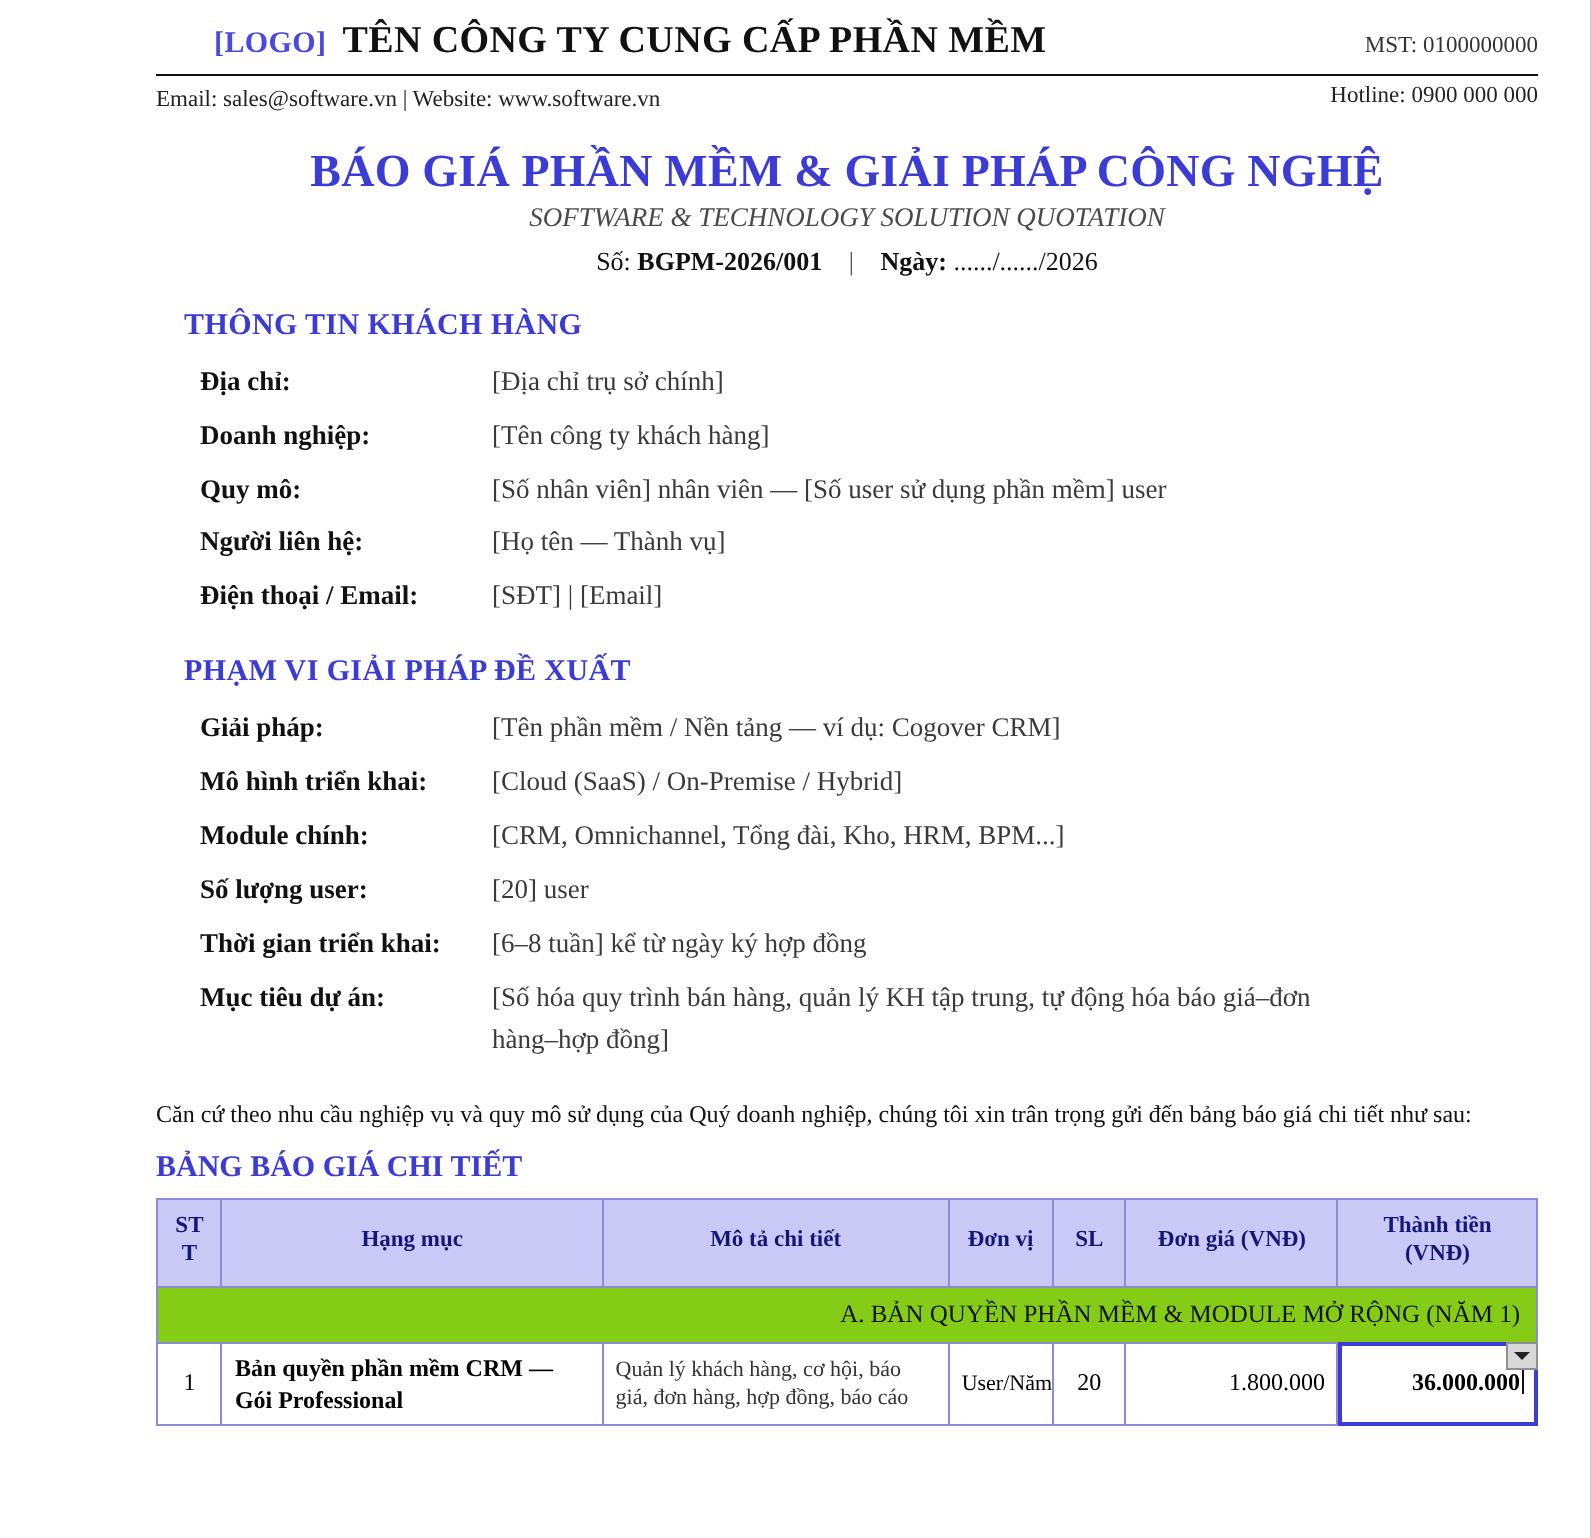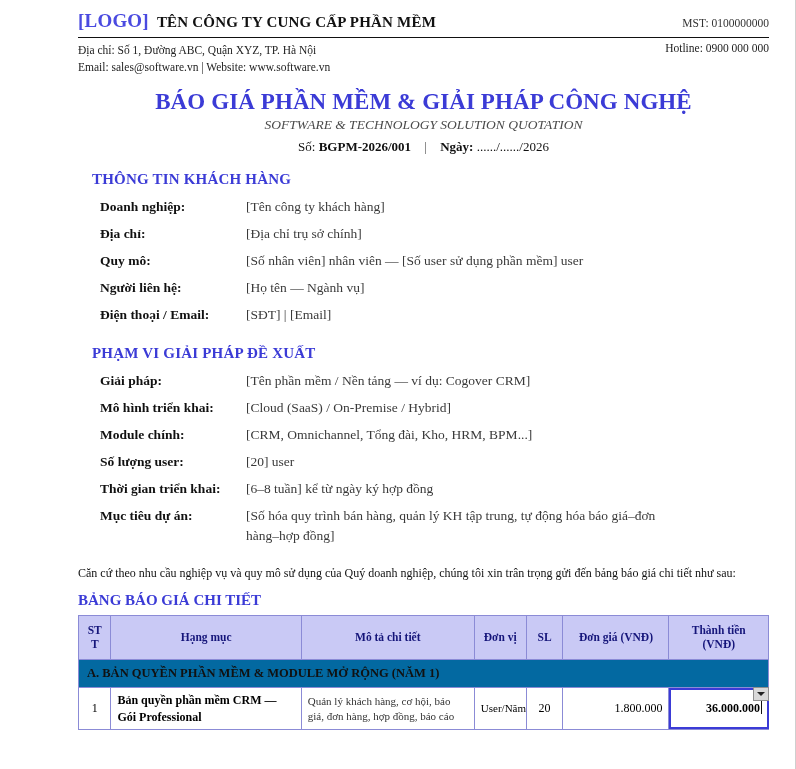--- a/index.html
+++ b/index.html
@@ -25,26 +25,27 @@
   .hdr-top {
     display: flex;
     align-items: baseline;
     justify-content: space-between;
     padding-bottom: 3px;
   }
   .hdr-left { display: flex; align-items: baseline; gap: 8px; }
   .logo {
     color: #4a4ae0;
     font-weight: bold;
+    font-size: 15px;
+    letter-spacing: .2px;
+    margin-left: 29px;
+  }
+  .company-name {
+    font-weight: bold;
     font-size: 19px;
-    letter-spacing: .2px;
-  }
-  .company-name {
-    font-weight: bold;
-    font-size: 15px;
     color: #111;
     letter-spacing: .2px;
   }
   .mst { font-size: 11.5px; color: #333; }
   .hdr-rule { border-bottom: 1.6px solid #111; margin: 2px 0 4px 0; }
   .hdr-sub { display: flex; justify-content: space-between; align-items: flex-start; }
   .hdr-sub-left { font-size: 11.5px; color: #222; line-height: 1.45; }
   .hdr-sub-right { font-size: 11.5px; color: #222; }
 
   
@@ -135,25 +136,26 @@
   }
   .col-stt { width: 30px; }
   .col-item { width: 176px; }
   .col-desc { width: 160px; }
   .col-unit { width: 48px; }
   .col-sl { width: 34px; }
   .col-price { width: 98px; }
   .col-total { width: 92px; }
 
   tr.group td {
-    background: #0369a1;
-    font-weight: bold;
+    background: #84cc16;
+    font-weight: normal;
     font-size: 12.5px;
     color: #111;
     padding: 6px 8px;
+    text-align: right;
   }
   td.c-stt { text-align: center; font-size: 12px; }
   td.c-item { font-weight: bold; font-size: 12px; line-height: 1.35; }
   td.c-desc { font-size: 11px; color: #333; line-height: 1.3; }
   td.c-unit { font-size: 11px; text-align: center; line-height: 1.3; }
   td.c-sl  { font-size: 12px; text-align: center; }
   td.c-price { font-size: 12px; text-align: right; }
   td.c-total { font-size: 12px; text-align: right; font-weight: bold; }
 
   
@@ -198,53 +200,52 @@
     <div class="hdr-top">
       <div class="hdr-left">
         <span class="logo">[LOGO]</span>
         <span class="company-name">TÊN CÔNG TY CUNG CẤP PHẦN MỀM</span>
       </div>
       <span class="mst">MST: 0100000000</span>
     </div>
     <div class="hdr-rule"></div>
     <div class="hdr-sub">
       <div class="hdr-sub-left">
-        <div>Địa chỉ: Số 1, Đường ABC, Quận XYZ, TP. Hà Nội</div>
         <div>Email: sales@software.vn  |  Website: www.software.vn</div>
       </div>
       <div class="hdr-sub-right">Hotline: 0900 000 000</div>
     </div>
 
     <div class="doc-title">BÁO GIÁ PHẦN MỀM &amp; GIẢI PHÁP CÔNG NGHỆ</div>
     <div class="doc-subtitle">SOFTWARE &amp; TECHNOLOGY SOLUTION QUOTATION</div>
     <div class="doc-meta">
       <span>Số:</span>
       <b>BGPM-2026/001</b>
       <span class="sep">|</span>
       <b>Ngày:</b>
       <span>....../....../2026</span>
     </div>
 
     <div class="section-h">THÔNG TIN KHÁCH HÀNG</div>
     <div>
       <div class="info-row">
+        <div class="info-label">Địa chỉ:</div>
+        <div class="info-value">[Địa chỉ trụ sở chính]</div>
+      </div>
+      <div class="info-row">
         <div class="info-label">Doanh nghiệp:</div>
         <div class="info-value">[Tên công ty khách hàng]</div>
       </div>
       <div class="info-row">
-        <div class="info-label">Địa chỉ:</div>
-        <div class="info-value">[Địa chỉ trụ sở chính]</div>
-      </div>
-      <div class="info-row">
         <div class="info-label">Quy mô:</div>
         <div class="info-value">[Số nhân viên] nhân viên — [Số user sử dụng phần mềm] user</div>
       </div>
       <div class="info-row">
         <div class="info-label">Người liên hệ:</div>
-        <div class="info-value">[Họ tên — Ngành vụ]</div>
+        <div class="info-value">[Họ tên — Thành vụ]</div>
       </div>
       <div class="info-row">
         <div class="info-label">Điện thoại / Email:</div>
         <div class="info-value">[SĐT]  |  [Email]</div>
       </div>
     </div>
 
     <div class="section-h">PHẠM VI GIẢI PHÁP ĐỀ XUẤT</div>
     <div>
       <div class="info-row">

